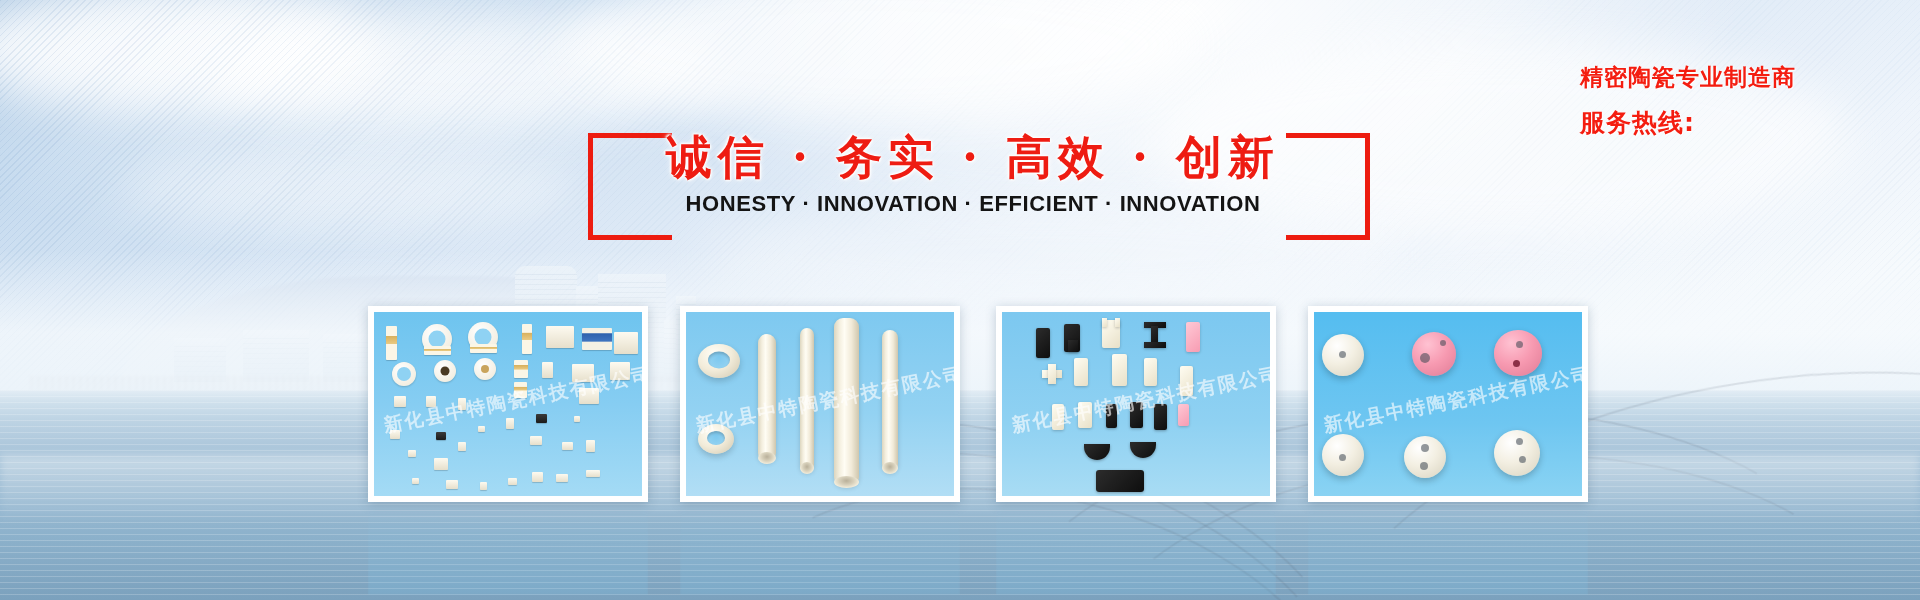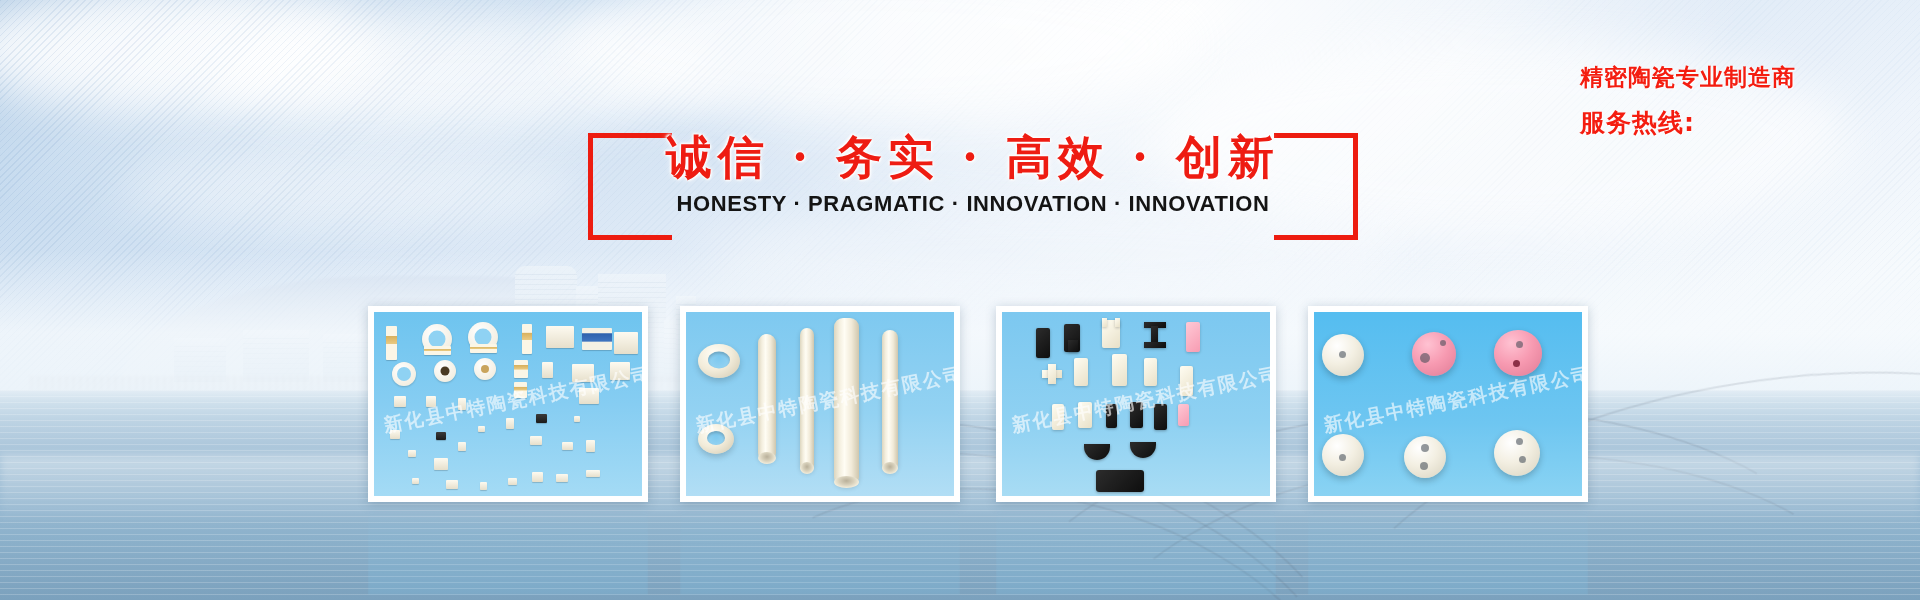--- a/index.html
+++ b/index.html
@@ -91,21 +91,21 @@
   .a4{left:430px; top:10px; width:860px; height:430px; transform:rotate(-4deg);}
   .a5{left:520px; top:55px; width:800px; height:400px; transform:rotate(-4deg);}
   .a6{left:760px; top:-20px; width:900px; height:440px; transform:rotate(-9deg);}
   .wet-sheen{
     position:absolute;left:0;top:455px;width:1920px;height:70px;
     background:linear-gradient(to bottom, rgba(255,255,255,0.38), rgba(255,255,255,0.0));
     filter:blur(4px);
   }
 
   
-  .slogan{position:absolute;left:588px;top:133px;width:770px;height:112px;}
+  .slogan{position:absolute;left:588px;top:133px;width:770px;height:112px;padding-left:12px;}
   .brk{position:absolute;background:#ed1c10;}
   .brk-tl-h{left:0;    top:0;    width:84px; height:5px;}
   .brk-tl-v{left:0;    top:0;    width:5px;  height:107px;}
   .brk-bl-h{left:0;    top:102px;width:84px; height:5px;}
   .brk-tr-h{right:0;   top:0;    width:84px; height:5px;}
   .brk-tr-v{right:0;   top:0;    width:5px;  height:107px;}
   .brk-br-h{right:0;   top:102px;width:84px; height:5px;}
 
   .slogan-cn{
     position:absolute;left:0;top:-6px;width:770px;
@@ -254,21 +254,21 @@
   <div class="wet-sheen"></div>
 
   <div class="slogan">
     <div class="brk brk-tl-h"></div>
     <div class="brk brk-tl-v"></div>
     <div class="brk brk-bl-h"></div>
     <div class="brk brk-tr-h"></div>
     <div class="brk brk-tr-v"></div>
     <div class="brk brk-br-h"></div>
     <div class="slogan-cn">诚信 · 务实 · 高效 · 创新</div>
-    <div class="slogan-en">HONESTY · PRAGMATIC · INNOVATION · INNOVATION</div>
+    <div class="slogan-en">HONESTY · INNOVATION · EFFICIENT · INNOVATION</div>
   </div>
 
   <div class="rtxt">
     <div class="line r-tag">精密陶瓷专业制造商</div>
     <div class="line r-hot">服务热线:</div>
   </div>
 
   <div class="panel p1">
     <div class="inner">
       <div class="pt chip gold" style="left:12px;top:14px;width:11px;height:34px;"></div>

